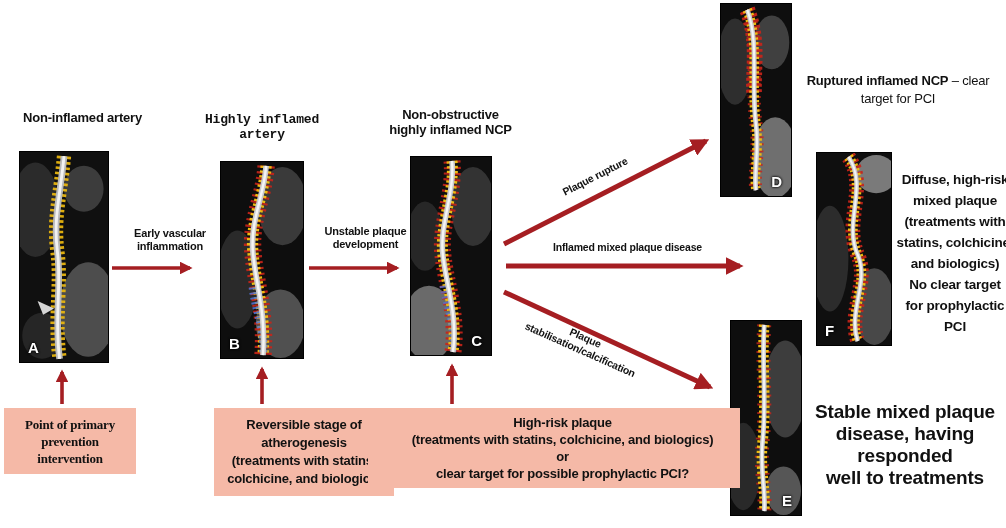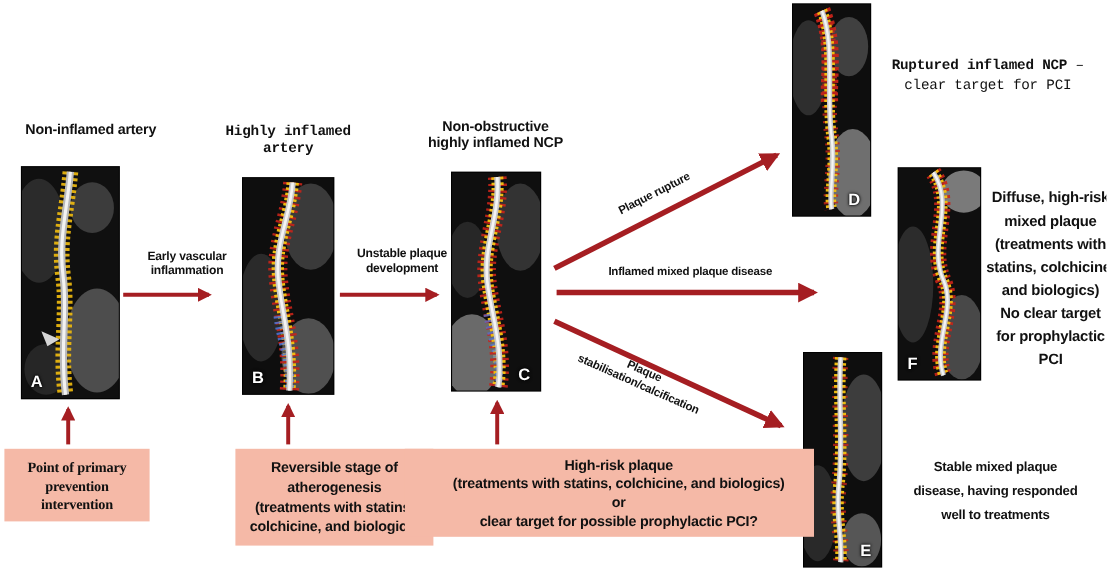--- a/index.html
+++ b/index.html
@@ -124,31 +124,31 @@
       <ellipse cx="14" cy="150" rx="20" ry="45" fill="#292929"></ellipse>
       <ellipse cx="60" cy="175" rx="20" ry="25" fill="#565656"></ellipse>
       <path d="M38,4 C35,45 41,85 36,125 C33,155 40,175 38,196" fill="none" stroke="#c8241a" stroke-width="16" stroke-dasharray="2 7" opacity="0.8"></path>
       <path d="M38,4 C35,45 41,85 36,125 C33,155 40,175 38,196" fill="none" stroke="#edbb10" stroke-width="12" stroke-dasharray="2.4 2.8"></path>
       <path d="M38,4 C35,45 41,85 36,125 C33,155 40,175 38,196" fill="none" stroke="#c9c9c9" stroke-width="5.5"></path>
       <path d="M38,4 C35,45 41,85 36,125 C33,155 40,175 38,196" fill="none" stroke="#f4f4f4" stroke-width="2.4"></path>
     </svg>
     <span class="letter lt-br">E</span>
   </div>
 
-  <div class="abs outcome ctr" style="left:792px;top:51px;width:212px;line-height:18px;font-family:Liberation Mono, monospace;">
+  <div class="abs outcome ctr" style="left:792px;top:72px;width:212px;line-height:18px;">
     <span style="font-weight:bold;">Ruptured inflamed NCP</span><span style="font-weight:normal;"> – clear target for PCI</span>
   </div>
   <div class="abs outcome ctr pre" style="left:884px;top:169px;width:122px;line-height:21px;font-size:13.5px;margin-left:10px;">Diffuse, high-risk
 mixed plaque
 (treatments with
 statins, colchicine,
 and biologics)
 No clear target
 for prophylactic PCI</div>
-  <div class="abs outcome ctr pre" style="left:806px;top:401px;width:198px;line-height:22px;font-size:12px;margin-top:12px;">Stable mixed plaque
+  <div class="abs outcome ctr pre" style="left:806px;top:401px;width:198px;line-height:22px;font-size:19px;">Stable mixed plaque
 disease, having responded
 well to treatments</div>
 
   <div class="pinkbox pre" style="left:4px;top:408px;width:132px;min-height:66px;font-family:Liberation Serif, serif;">Point of primary
 prevention
 intervention</div>
   <div class="pinkbox pre" style="left:174px;top:408px;width:180px;min-height:88px;line-height:18px;margin-left:40px;">Reversible stage of
 atherogenesis
 (treatments with statins,
 colchicine, and biologics)</div>

